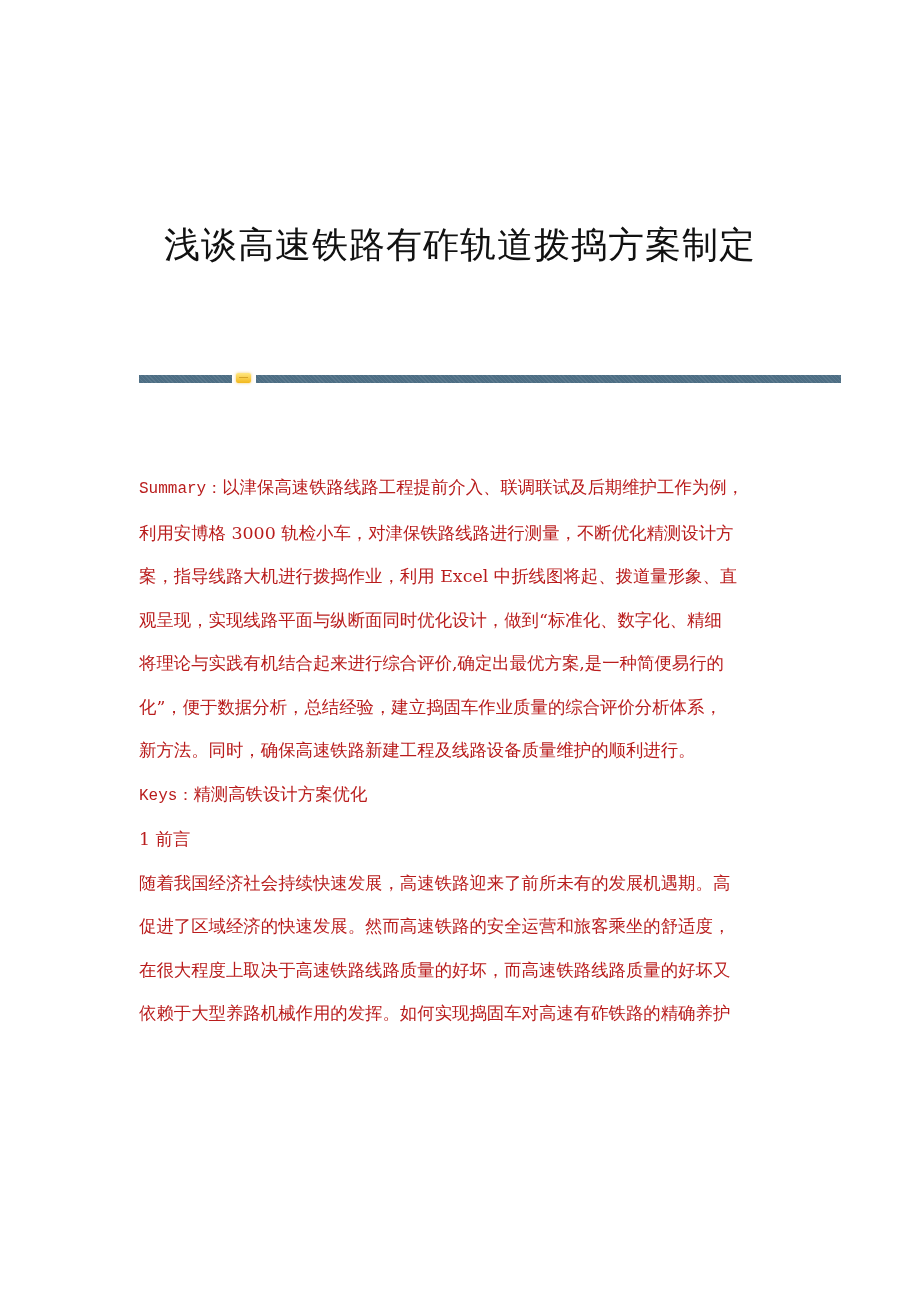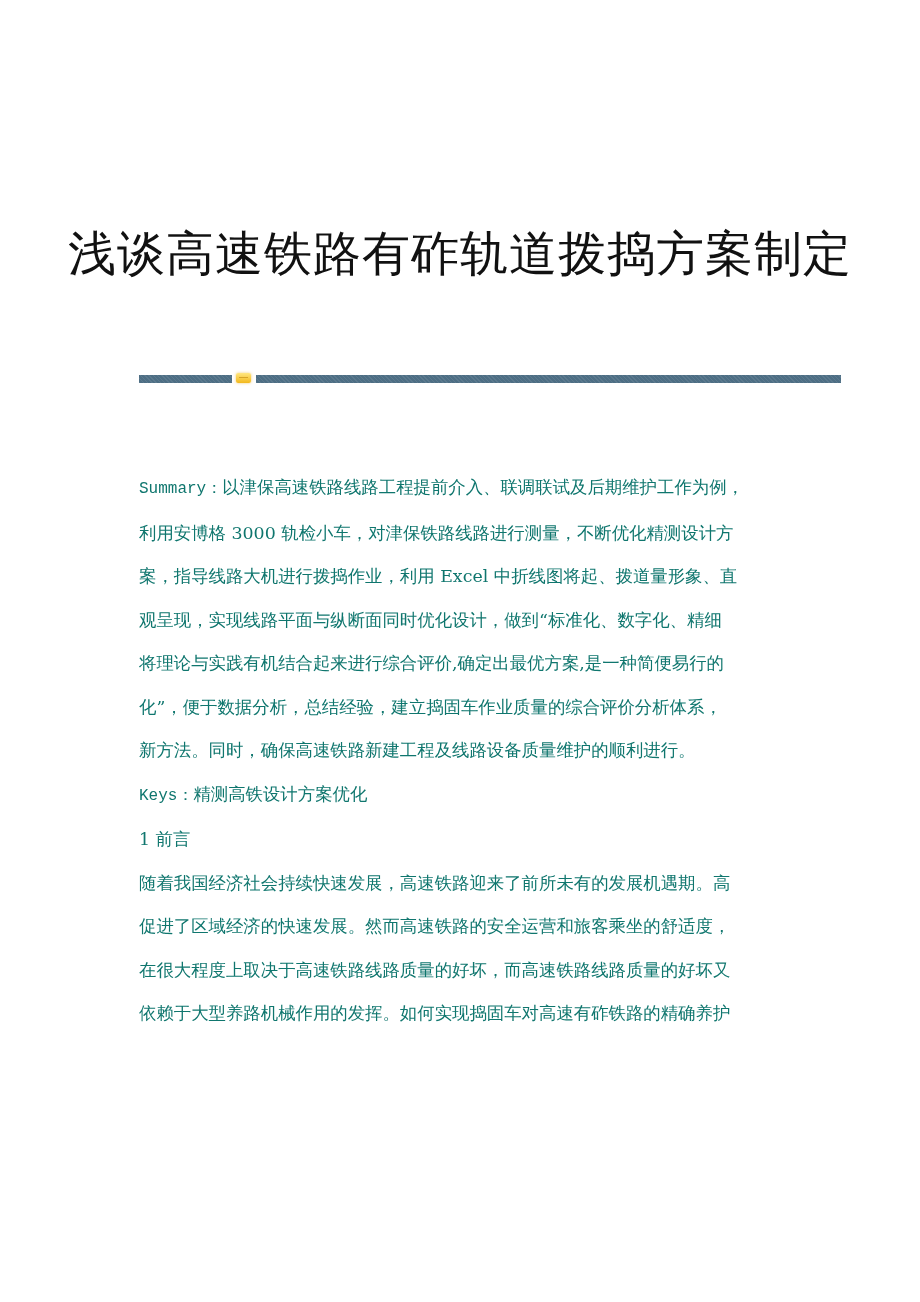--- a/index.html
+++ b/index.html
@@ -22,21 +22,21 @@
       width: 920px;
       height: 1302px;
     }
     .title {
       position: absolute;
       left: 0;
       top: 196px;
       width: 920px;
       text-align: center;
       font-family: "DejaVu Serif", "Liberation Serif", serif;
-      font-size: 48px;
+      font-size: 36px;
       letter-spacing: 1px;
       line-height: 50px;
       color: #111111;
       font-weight: normal;
     }
     .divider {
       position: absolute;
       top: 374px;
       left: 139px;
       width: 702px;
@@ -80,21 +80,21 @@
       background-image: repeating-linear-gradient(45deg, rgba(255,255,255,0.08) 0 1px, rgba(0,0,0,0) 1px 3px);
     }
     .body-text {
       position: absolute;
       left: 139px;
       top: 466px;
       width: 640px;
       font-family: "DejaVu Serif", "Liberation Serif", serif;
       font-size: 17.4px;
       line-height: 43.5px;
-      color: #0f766e;
+      color: #b91c1c;
     }
     .body-text p {
       margin: 0;
       text-align: justify;
       text-align-last: left;
       word-break: break-all;
     }
     .label-en {
       font-family: "Liberation Mono", "DejaVu Sans Mono", monospace;
       font-size: 16px;

